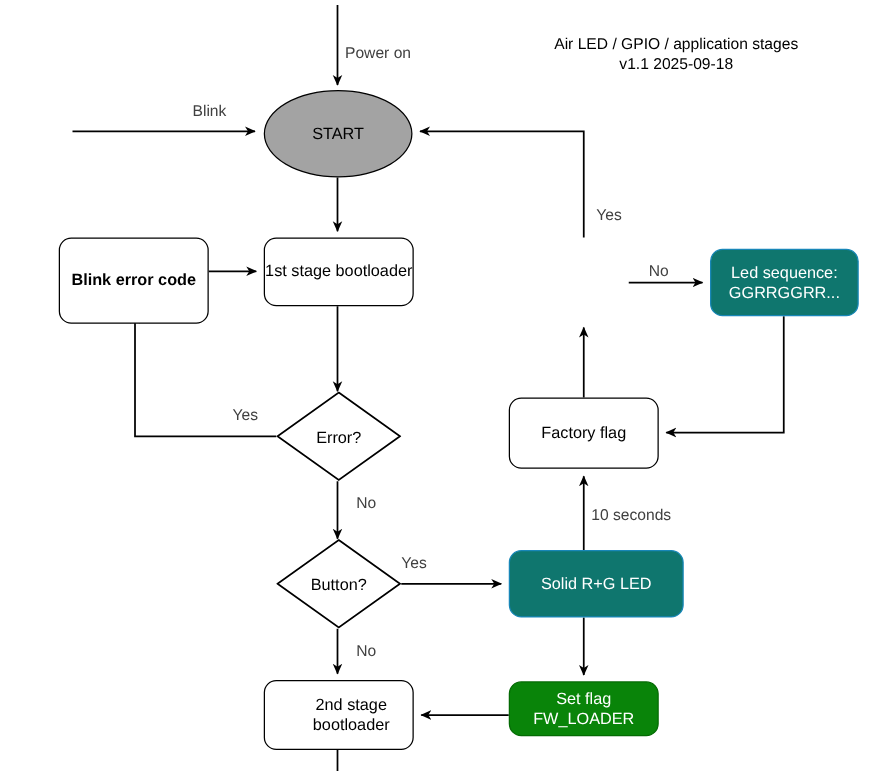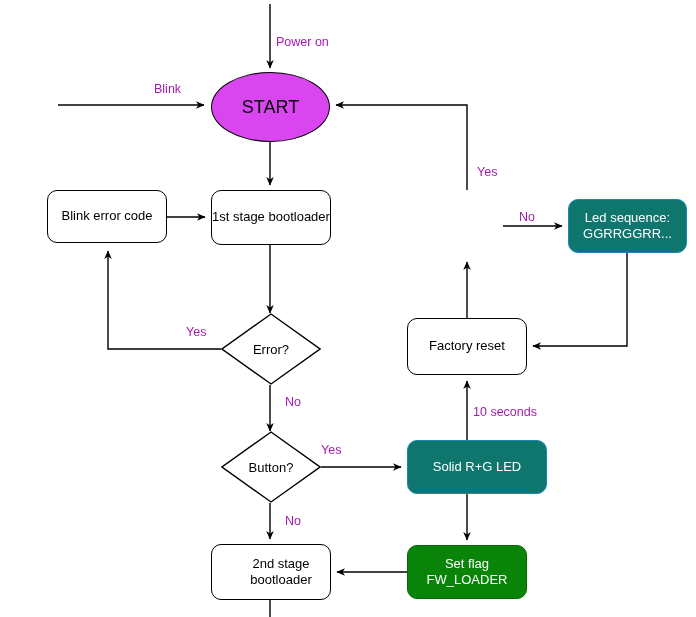--- a/index.html
+++ b/index.html
@@ -6,27 +6,27 @@
   body{width:696px;height:617px;position:relative;overflow:hidden;
        font-family:"Liberation Sans","DejaVu Sans",sans-serif;color:#000;}
   #canvas{position:absolute;left:0;top:0;width:696px;height:617px;}
   svg.edges{position:absolute;left:0;top:0;width:696px;height:617px;pointer-events:none;}
 
   .node{position:absolute;box-sizing:border-box;display:flex;align-items:center;
         justify-content:center;text-align:center;line-height:1.25;}
   .rbox{border:1.4px solid #000;border-radius:10px;background:#fff;font-size:13px;}
   .rbox.fill-blue{background:#0f766e;border-color:#1887B8;color:#fff;}
   .rbox.fill-green{background:#098409;border-color:#046A04;color:#fff;}
-  .ellipse{border:1.4px solid #000;border-radius:50%;background:#d946ef;font-size:18px;}
+  .ellipse{border:1.4px solid #000;border-radius:50%;background:#a3a3a3;font-size:13px;}
   .diamond-wrap{position:absolute;}
   .diamond-wrap svg{position:absolute;left:0;top:0;}
   .diamond-label{position:absolute;left:0;top:0;width:100%;height:100%;
        display:flex;align-items:center;justify-content:center;font-size:13px;}
 
-  .edge-label{position:absolute;font-size:12.5px;color:#a21caf;white-space:nowrap;
+  .edge-label{position:absolute;font-size:12.5px;color:#404040;white-space:nowrap;
        line-height:1.2;background:transparent;}
   .title{position:absolute;font-size:12.5px;text-align:center;line-height:1.25;}
   .two-line{display:block;}
 </style>
 </head>
 <body>
 
 <div id="canvas">
 
   <svg class="edges" viewBox="0 0 696 617" xmlns="http://www.w3.org/2000/svg">
@@ -66,26 +66,30 @@
       <path d="M503,226 L562,226" marker-end="url(#ah)"></path>
 
       <path d="M467,190 L467,105 L336,105" marker-end="url(#ah)"></path>
 
       <path d="M627,253 L627,346 L533,346" marker-end="url(#ah)"></path>
 
       <path d="M270,600 L270,617"></path>
     </g>
   </svg>
 
+  <div class="title" style="left:396px;top:28px;width:290px;">
+    <span class="two-line">Air LED / GPIO / application stages</span>
+    <span class="two-line">v1.1 2025-09-18</span>
+  </div>
 
   <div class="node ellipse" style="left:211px;top:72px;width:119px;height:70px;">
     <span>START</span>
   </div>
 
-  <div class="node rbox" style="left:47px;top:190px;width:120px;height:53px;">
+  <div class="node rbox" style="left:47px;top:190px;width:120px;height:69px;font-weight:bold;">
     <span>Blink error code</span>
   </div>
 
   <div class="node rbox" style="left:211px;top:190px;width:120px;height:55px;">
     <span>1st stage bootloader</span>
   </div>
 
   <div class="diamond-wrap" style="left:221px;top:313px;width:100px;height:72px;">
     <svg width="100" height="72" viewBox="0 0 100 72" xmlns="http://www.w3.org/2000/svg">
       <polygon points="50,1 99,36 50,71 1,36" fill="#fff" stroke="#000" stroke-width="1.4"></polygon>
@@ -101,27 +105,27 @@
   </div>
 
   <div class="node rbox" style="left:211px;top:544px;width:120px;height:56px;padding-left:20px;">
     <span>2nd stage bootloader</span>
   </div>
 
   <div class="node rbox fill-blue" style="left:407px;top:440px;width:140px;height:54px;">
     <span>Solid R+G LED</span>
   </div>
 
-  <div class="node rbox fill-green" style="left:407px;top:545px;width:120px;height:54px;flex-direction:column;">
+  <div class="node rbox fill-green" style="left:407px;top:545px;width:120px;height:44px;flex-direction:column;">
     <span>Set flag</span>
     <span>FW_LOADER</span>
   </div>
 
   <div class="node rbox" style="left:407px;top:318px;width:120px;height:57px;">
-    <span>Factory reset</span>
+    <span>Factory flag</span>
   </div>
 
 
   <div class="node rbox fill-blue" style="left:568px;top:199px;width:119px;height:54px;flex-direction:column;">
     <span>Led sequence:</span>
     <span>GGRRGGRR...</span>
   </div>
 
   <div class="edge-label" style="left:276px;top:35px;">Power on</div>
 

